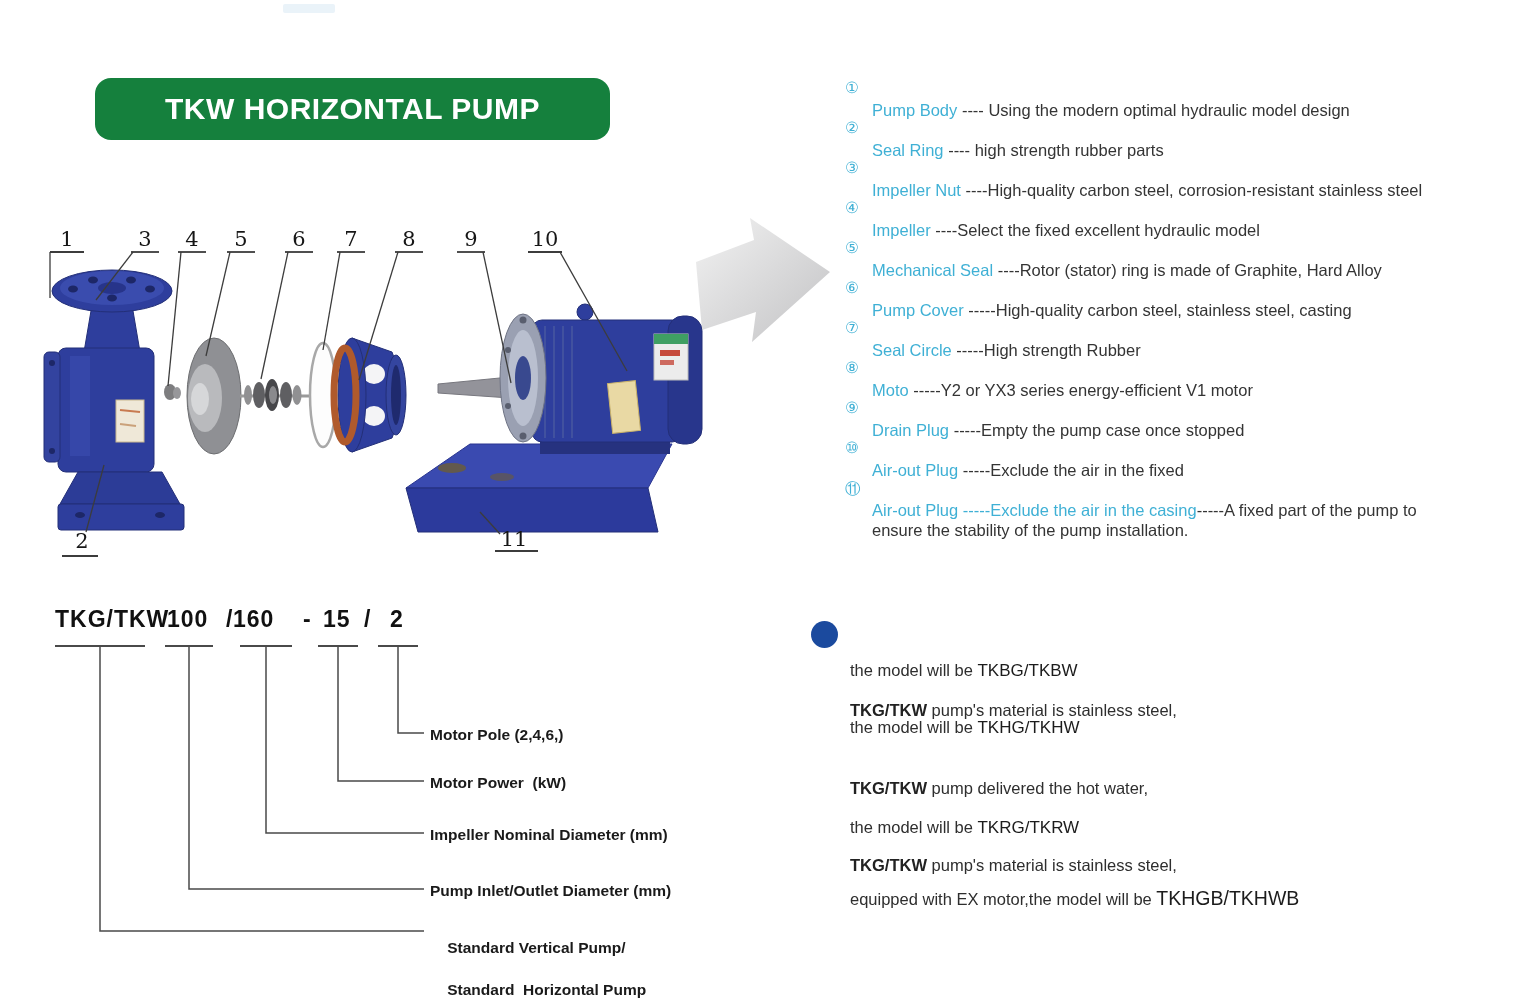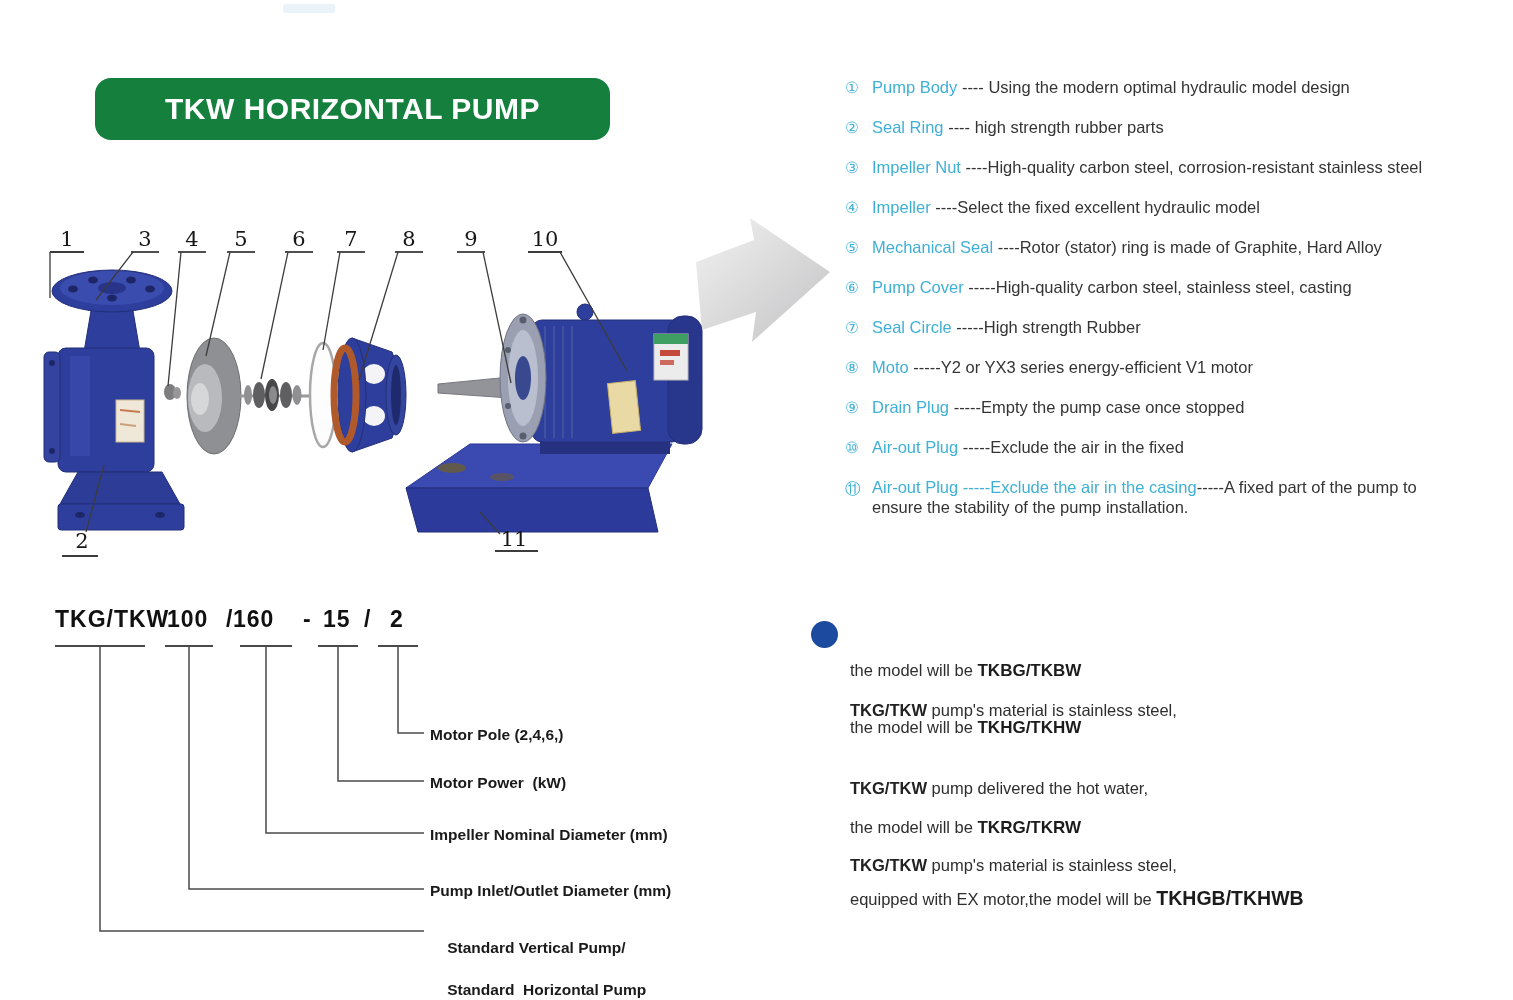--- a/index.html
+++ b/index.html
@@ -13,39 +13,39 @@
   
   .diagram{position:absolute;left:30px;top:200px;}
   .callout-num{font-family:"DejaVu Serif", serif;font-size:21px;fill:#161616;}
   .lead{stroke:#3c3c3c;stroke-width:1.3;fill:none;}
   .under{stroke:#3c3c3c;stroke-width:1.8;fill:none;}
   
   .plist{position:absolute;left:845px;top:78px;width:660px;}
   .prow{height:40px;display:flex;align-items:flex-start;font-size:16.5px;white-space:pre;color:#343434;}
   .prow:last-child{height:auto;}
   .num{color:#3fb0d5;font-size:15.5px;width:27px;flex:0 0 27px;padding-top:1px;}
-  .ptext{white-space:pre;}
+  .ptext{white-space:pre;margin-top:23px;}
   .pname{color:#3fb0d5;}
   .pdesc{color:#343434;}
   .pline2{display:block;line-height:21px;}
   
   .model-code{position:absolute;top:606px;left:0;height:30px;width:740px;}
   .seg{position:absolute;font-weight:bold;font-size:23px;color:#111;letter-spacing:1px;}
   .s0{left:55px}.s1{left:167px}.s2{left:226px}.s3{left:233px}.s4{left:303px}.s5{left:323px}.s6{left:364px}.s7{left:390px}
   .model-lines{position:absolute;left:40px;top:600px;}
   .mline{stroke:#4a4a4a;stroke-width:1.5;fill:none;}
   .munder{stroke:#4a4a4a;stroke-width:2;fill:none;}
   .mlabel{position:absolute;left:430px;font-size:15.5px;font-weight:bold;color:#1a1a1a;line-height:21px;white-space:pre;}
   .ml0{top:724px}.ml1{top:772px}.ml2{top:824px}.ml3{top:880px}.ml4{top:916px}
   
   .bullet{position:absolute;left:811px;top:621px;width:27px;height:27px;border-radius:50%;background:#1b4a9e;}
   .note-line{position:absolute;left:850px;white-space:pre;font-size:16.5px;color:#2e2e2e;}
   .n0{top:622px}.n1{top:661px}.n2{top:701px}.n3{top:718px}.n4{top:779px}.n5{top:818px}.n6{top:856px}.n7{top:887px}
   .np{font-weight:bold;color:#222;}
-  .ne{font-weight:bold;color:#1c1c1c;font-size:17px;}
+  .ne{font-weight:normal;color:#1c1c1c;font-size:17px;}
   .ne.big{font-size:19.5px;}
 </style>
 </head>
 <body>
 
 <div class="page">
 
   <div class="top-artifact"></div>
 
   <div class="banner">

